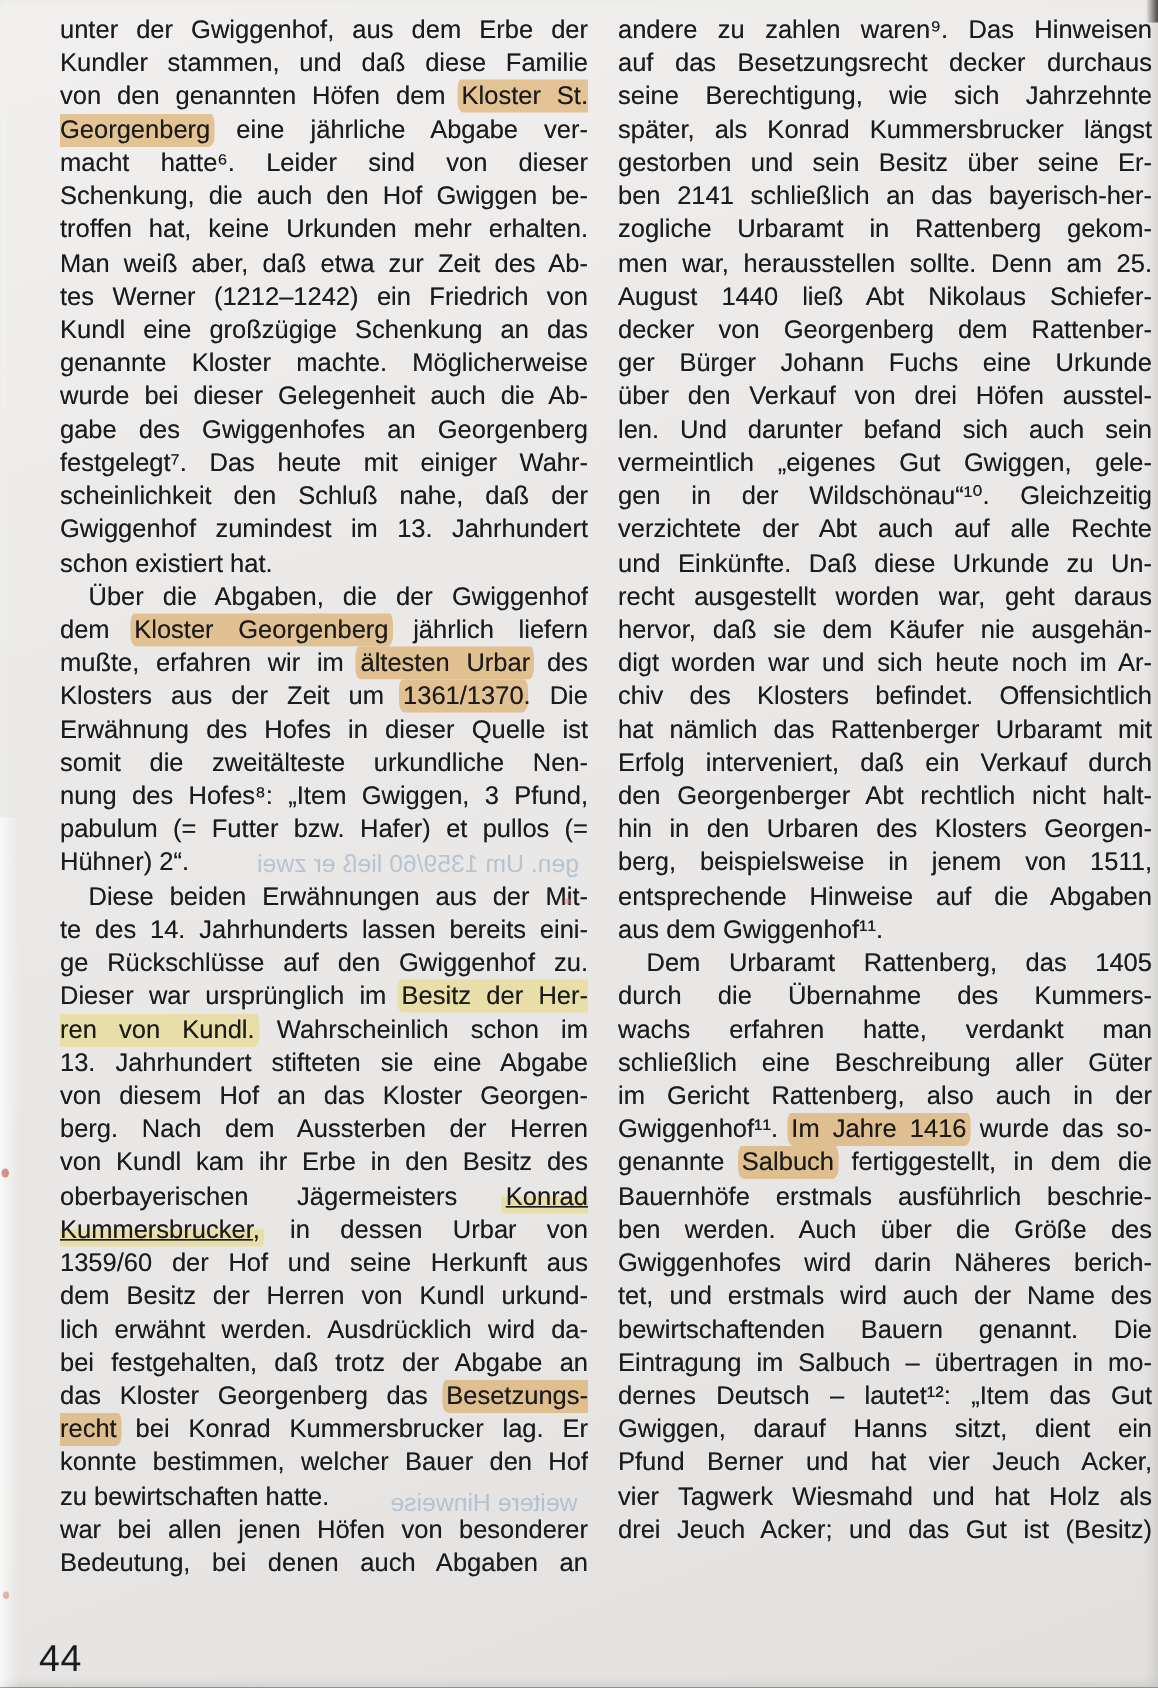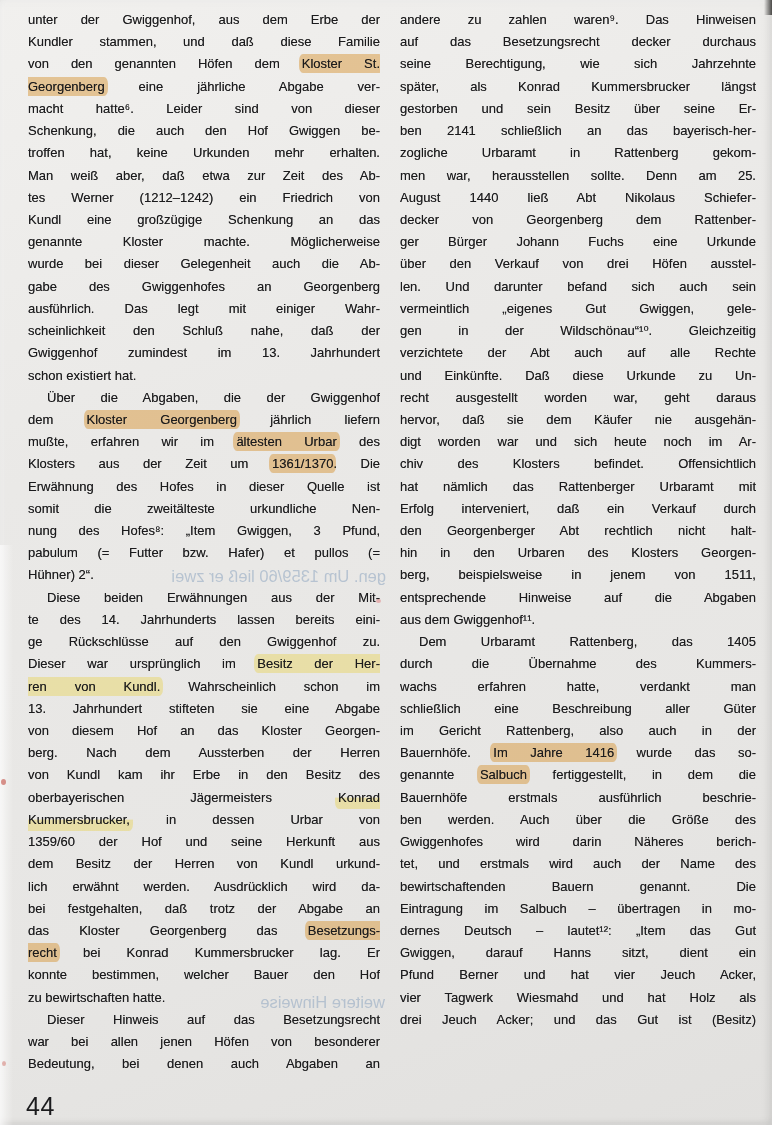--- a/index.html
+++ b/index.html
@@ -10,23 +10,24 @@
     background:
       linear-gradient(160deg,#f1f0ee 0%,#eae9e7 35%,#e7e6e4 70%,#e1e0de 100%);
     box-shadow:inset -4px 0 8px rgba(0,0,0,0.07), inset 0 -3px 6px rgba(0,0,0,0.05), inset 2px 2px 5px rgba(255,255,255,0.5);
     overflow:hidden;
     font-family:"Liberation Sans","DejaVu Sans",sans-serif;
     color:#1b1b1d;
   }
   .col{
     position:absolute;
     top:9px;
-    font-size:13px;
+    font-size:17px;
     line-height:22.23px;
     text-shadow:0 0 0.35px rgba(10,10,10,0.55);
+    margin-left:12px;
   }
   .col-left{left:28px;width:352px;}
   .col-right{left:400px;width:356px;}
   .line{
     height:22.23px;
     overflow:hidden;
     text-align:justify;
     text-align-last:justify;
     text-justify:inter-word;
   }
@@ -35,21 +36,21 @@
   .hl{
     border-radius:4px/7px;
     padding:2px 3px;
     margin:-2px -3px;
     box-decoration-break:clone;
   }
   .hl-o{background:var(--hl-o);}
   .hl-y{background:var(--hl-y);}
   .hl-u{
     background:linear-gradient(to bottom,transparent 42%,var(--hl-y) 50%,var(--hl-y) 100%);
-    padding-bottom:4px;margin-bottom:-4px;
+    padding-bottom:4px;margin-bottom:-4px;text-decoration:underline;
   }
   .xl{margin-left:-26px;padding-left:26px;}
   .xr{margin-right:-10px;padding-right:10px;}
   .page-number{
     position:absolute;
     left:26px;top:1092px;
     font-size:25px;
     letter-spacing:0.5px;
   }
   .ghost{
@@ -86,21 +87,21 @@
       <div class="line"><span class="hl hl-o xl">Georgenberg</span><span> eine jährliche Abgabe ver-</span></div>
       <div class="line"><span>macht hatte⁶. Leider sind von dieser</span></div>
       <div class="line"><span>Schenkung, die auch den Hof Gwiggen be-</span></div>
       <div class="line"><span>troffen hat, keine Urkunden mehr erhalten.</span></div>
       <div class="line"><span>Man weiß aber, daß etwa zur Zeit des Ab-</span></div>
       <div class="line"><span>tes Werner (1212–1242) ein Friedrich von</span></div>
       <div class="line"><span>Kundl eine großzügige Schenkung an das</span></div>
       <div class="line"><span>genannte Kloster machte. Möglicherweise</span></div>
       <div class="line"><span>wurde bei dieser Gelegenheit auch die Ab-</span></div>
       <div class="line"><span>gabe des Gwiggenhofes an Georgenberg</span></div>
-      <div class="line"><span>ausführlich. Das legt mit einiger Wahr-</span></div>
+      <div class="line"><span>festgelegt⁷. Das heute mit einiger Wahr-</span></div>
       <div class="line"><span>scheinlichkeit den Schluß nahe, daß der</span></div>
       <div class="line"><span>Gwiggenhof zumindest im 13. Jahrhundert</span></div>
       <div class="line nj"><span>schon existiert hat.</span></div>
       <div class="line ind"><span>Über die Abgaben, die der Gwiggenhof</span></div>
       <div class="line"><span>dem </span><span class="hl hl-o">Kloster Georgenberg</span><span> jährlich liefern</span></div>
       <div class="line"><span>mußte, erfahren wir im </span><span class="hl hl-o">ältesten Urbar</span><span> des</span></div>
       <div class="line"><span>Klosters aus der Zeit um </span><span class="hl hl-o">1361/1370</span><span>. Die</span></div>
       <div class="line"><span>Erwähnung des Hofes in dieser Quelle ist</span></div>
       <div class="line"><span>somit die zweitälteste urkundliche Nen-</span></div>
       <div class="line"><span>nung des Hofes⁸: „Item Gwiggen, 3 Pfund,</span></div>
@@ -118,21 +119,20 @@
       <div class="line"><span>oberbayerischen Jägermeisters </span><span class="hl hl-u xr">Konrad</span></div>
       <div class="line"><span class="hl hl-u xl">Kummersbrucker,</span><span> in dessen Urbar von</span></div>
       <div class="line"><span>1359/60 der Hof und seine Herkunft aus</span></div>
       <div class="line"><span>dem Besitz der Herren von Kundl urkund-</span></div>
       <div class="line"><span>lich erwähnt werden. Ausdrücklich wird da-</span></div>
       <div class="line"><span>bei festgehalten, daß trotz der Abgabe an</span></div>
       <div class="line"><span>das Kloster Georgenberg das </span><span class="hl hl-o xr">Besetzungs-</span></div>
       <div class="line"><span class="hl hl-o xl">recht</span><span> bei Konrad Kummersbrucker lag. Er</span></div>
       <div class="line"><span>konnte bestimmen, welcher Bauer den Hof</span></div>
       <div class="line nj"><span>zu bewirtschaften hatte.</span></div>
-      <div class="line ind"><span>Dieser Hinweis auf das Besetzungsrecht</span></div>
       <div class="line"><span>war bei allen jenen Höfen von besonderer</span></div>
       <div class="line"><span>Bedeutung, bei denen auch Abgaben an</span></div>
     </div>
   <div class="col col-right" id="col-right">
       <div class="line"><span>andere zu zahlen waren⁹. Das Hinweisen</span></div>
       <div class="line"><span>auf das Besetzungsrecht decker durchaus</span></div>
       <div class="line"><span>seine Berechtigung, wie sich Jahrzehnte</span></div>
       <div class="line"><span>später, als Konrad Kummersbrucker längst</span></div>
       <div class="line"><span>gestorben und sein Besitz über seine Er-</span></div>
       <div class="line"><span>ben 2141 schließlich an das bayerisch-her-</span></div>
@@ -156,21 +156,21 @@
       <div class="line"><span>den Georgenberger Abt rechtlich nicht halt-</span></div>
       <div class="line"><span>hin in den Urbaren des Klosters Georgen-</span></div>
       <div class="line"><span>berg, beispielsweise in jenem von 1511,</span></div>
       <div class="line"><span>entsprechende Hinweise auf die Abgaben</span></div>
       <div class="line nj"><span>aus dem Gwiggenhof¹¹.</span></div>
       <div class="line ind"><span>Dem Urbaramt Rattenberg, das 1405</span></div>
       <div class="line"><span>durch die Übernahme des Kummers-</span></div>
       <div class="line"><span>wachs erfahren hatte, verdankt man</span></div>
       <div class="line"><span>schließlich eine Beschreibung aller Güter</span></div>
       <div class="line"><span>im Gericht Rattenberg, also auch in der</span></div>
-      <div class="line"><span>Bauernhöfe. </span><span class="hl hl-o">Im Jahre 1416</span><span> wurde das so-</span></div>
+      <div class="line"><span>Gwiggenhof¹¹. </span><span class="hl hl-o">Im Jahre 1416</span><span> wurde das so-</span></div>
       <div class="line"><span>genannte </span><span class="hl hl-o">Salbuch</span><span> fertiggestellt, in dem die</span></div>
       <div class="line"><span>Bauernhöfe erstmals ausführlich beschrie-</span></div>
       <div class="line"><span>ben werden. Auch über die Größe des</span></div>
       <div class="line"><span>Gwiggenhofes wird darin Näheres berich-</span></div>
       <div class="line"><span>tet, und erstmals wird auch der Name des</span></div>
       <div class="line"><span>bewirtschaftenden Bauern genannt. Die</span></div>
       <div class="line"><span>Eintragung im Salbuch – übertragen in mo-</span></div>
       <div class="line"><span>dernes Deutsch – lautet¹²: „Item das Gut</span></div>
       <div class="line"><span>Gwiggen, darauf Hanns sitzt, dient ein</span></div>
       <div class="line"><span>Pfund Berner und hat vier Jeuch Acker,</span></div>

